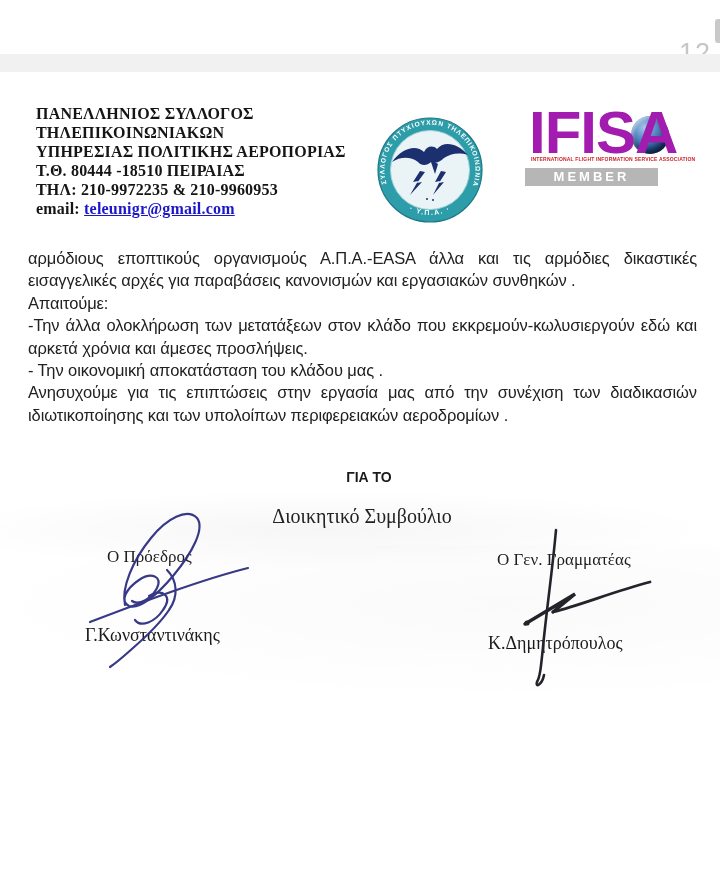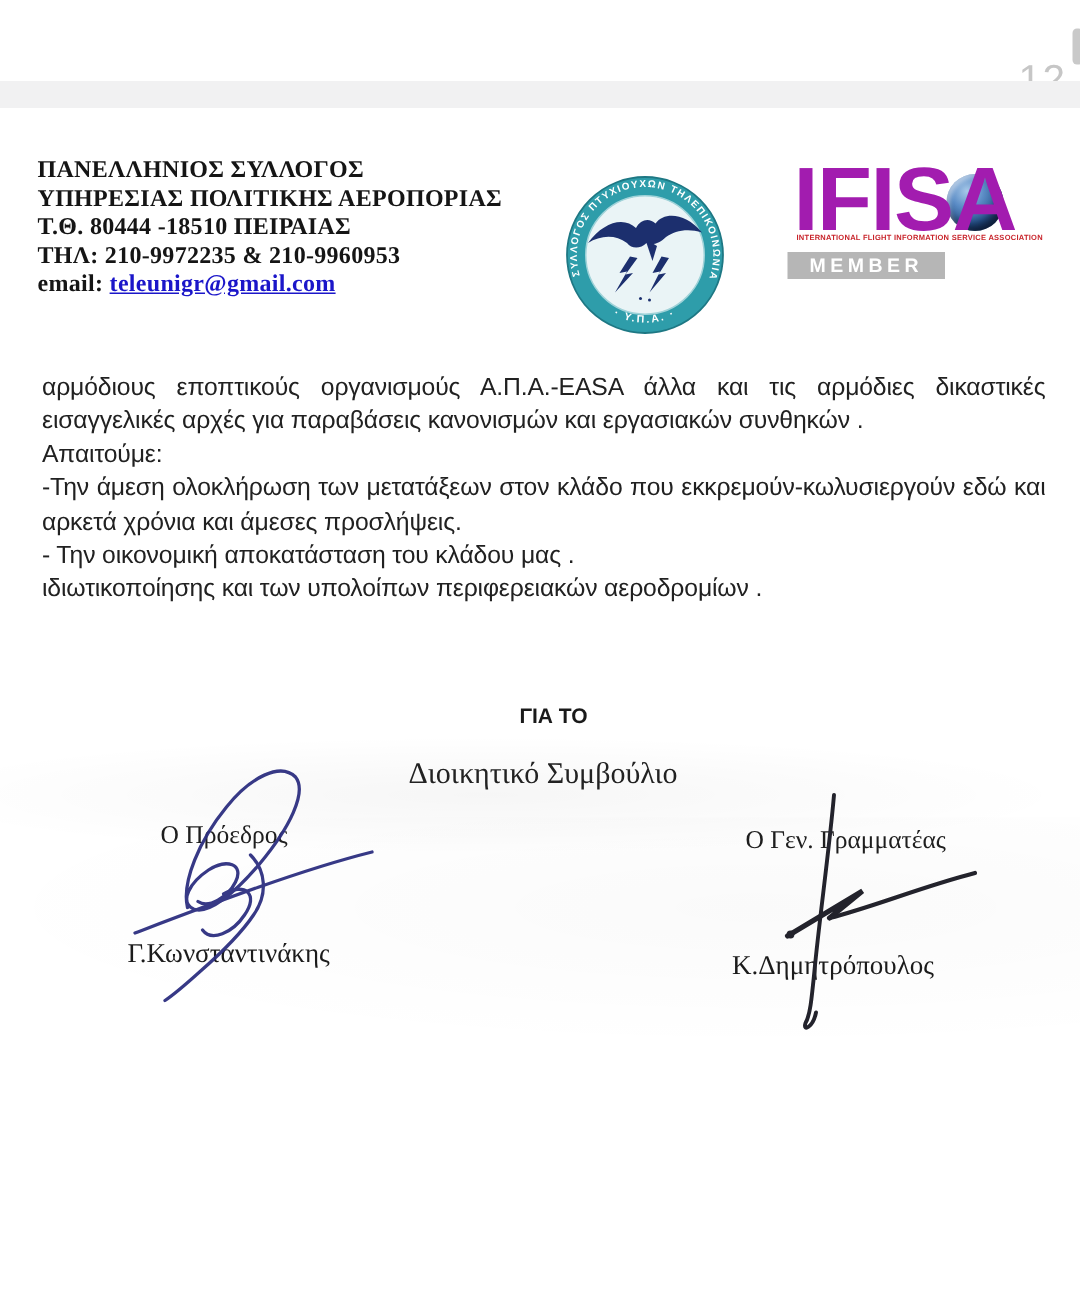--- a/index.html
+++ b/index.html
@@ -7,38 +7,38 @@
   body { position:relative; font-family:"Liberation Sans", sans-serif; }
 
   
   .status-time { position:absolute; top:14px; right:9px; font-size:27px; color:#c6c6c6;
                  font-family:"Liberation Sans", sans-serif; letter-spacing:1px;margin-top:24px; }
   .status-partial { position:absolute; top:19px; right:-2px; width:7px; height:24px;
                     background:#c9c9c9; border-radius:3px; }
   .gray-band { position:absolute; top:54px; left:0; width:720px; height:18px; background:#f1f1f2; }
 
   
-  .org-block { position:absolute; left:25px; top:104px; font-family:"Liberation Serif", serif;
+  .org-block { position:absolute; left:36px; top:104px; font-family:"Liberation Serif", serif;
                font-weight:bold; font-size:16px; line-height:19px; color:#151515; letter-spacing:.2px; }
   .email-row { white-space:nowrap; }
   .email-link { color:#1b16c9; text-decoration:underline; }
 
   
   .seal { position:absolute; left:377px; top:117px; width:106px; height:106px; }
 
   
   .ifisa { position:absolute; left:517px; top:110px; width:156px; height:84px; }
   .ifisa-word { position:absolute; left:12px; top:1px; font-size:60px; line-height:44px;
                 font-weight:bold; letter-spacing:-1px; color:#a21caf; z-index:2; }
   .ifisa-globe { position:absolute; left:114px; top:6px; width:38px; height:38px; border-radius:50%;
                  z-index:1; background:radial-gradient(circle at 36% 30%, #a8c9e9 0%, #5d8ec7 30%, #27548f 62%, #0d2148 100%);
                  box-shadow: inset -3px -4px 6px rgba(0,0,10,.55), inset 2px 2px 3px rgba(255,255,255,.5); }
   .ifisa-tagline { position:absolute; left:14px; top:46px; width:120px; font-size:5px; line-height:6px;
                    font-weight:bold; color:#c8242b; white-space:nowrap; letter-spacing:.18px; z-index:3; }
-  .ifisa-member { position:absolute; left:8px; top:58px; width:105px; height:18px; background:#b6b6b6;
+  .ifisa-member { position:absolute; left:8px; top:58px; width:133px; height:18px; background:#b6b6b6;
                   color:#ffffff; font-weight:bold; font-size:13px; letter-spacing:3px;
                   text-align:center; line-height:18px; z-index:3; }
 
   
   .doc-body { position:absolute; left:28px; top:247px; width:669px; font-size:16.5px;
               line-height:22.4px; color:#212121; letter-spacing:-0.1px; }
   .line { width:100%; }
   .j-full { text-align:justify; text-align-last:justify; }
 
   
@@ -62,20 +62,21 @@
 </style>
 </head>
 <body>
 
 <div class="status-time">12</div>
 <div class="status-partial"></div>
 <div class="gray-band"></div>
 
 <div class="org-block">
   <div>ΠΑΝΕΛΛΗΝΙΟΣ ΣΥΛΛΟΓΟΣ</div>
+  <div>ΤΗΛΕΠΙΚΟΙΝΩΝΙΑΚΩΝ</div>
   <div>ΥΠΗΡΕΣΙΑΣ ΠΟΛΙΤΙΚΗΣ ΑΕΡΟΠΟΡΙΑΣ</div>
   <div>Τ.Θ. 80444 -18510 ΠΕΙΡΑΙΑΣ</div>
   <div>ΤΗΛ: 210-9972235 &amp; 210-9960953</div>
   <div class="email-row">
     <span>email:</span>
     <span> </span>
     <a class="email-link" href="#">teleunigr@gmail.com</a>
   </div>
 </div>
 
@@ -109,23 +110,24 @@
   <div class="ifisa-globe"></div>
   <div class="ifisa-word">IFISA</div>
   <div class="ifisa-tagline">INTERNATIONAL FLIGHT INFORMATION SERVICE ASSOCIATION</div>
   <div class="ifisa-member">MEMBER</div>
 </div>
 
 <div class="doc-body">
   <div class="line j-full">αρμόδιους εποπτικούς οργανισμούς Α.Π.Α.-EASA άλλα και τις αρμόδιες δικαστικές</div>
   <div class="line">εισαγγελικές αρχές για παραβάσεις κανονισμών και εργασιακών συνθηκών .</div>
   <div class="line">Απαιτούμε:</div>
-  <div class="line j-full">-Την άμεση ολοκλήρωση των μετατάξεων στον κλάδο που εκκρεμούν-κωλυσιεργούν εδώ και</div>
+  <div class="line j-full">-Την άλλα ολοκλήρωση των μετατάξεων στον κλάδο που εκκρεμούν-κωλυσιεργούν εδώ και</div>
   <div class="line">αρκετά χρόνια και άμεσες προσλήψεις.</div>
   <div class="line">- Την οικονομική αποκατάσταση  του κλάδου μας .</div>
+  <div class="line j-full">Ανησυχούμε για τις επιπτώσεις στην εργασία μας από την συνέχιση των διαδικασιών</div>
   <div class="line">ιδιωτικοποίησης και των υπολοίπων περιφερειακών αεροδρομίων .</div>
 </div>
 
 <div class="shade1"></div>
 <div class="shade2"></div>
 
 <div class="for-the">ΓΙΑ ΤΟ</div>
 <div class="board">Διοικητικό Συμβούλιο</div>
 
 <div class="sig-title-left">Ο Πρόεδρος</div>

